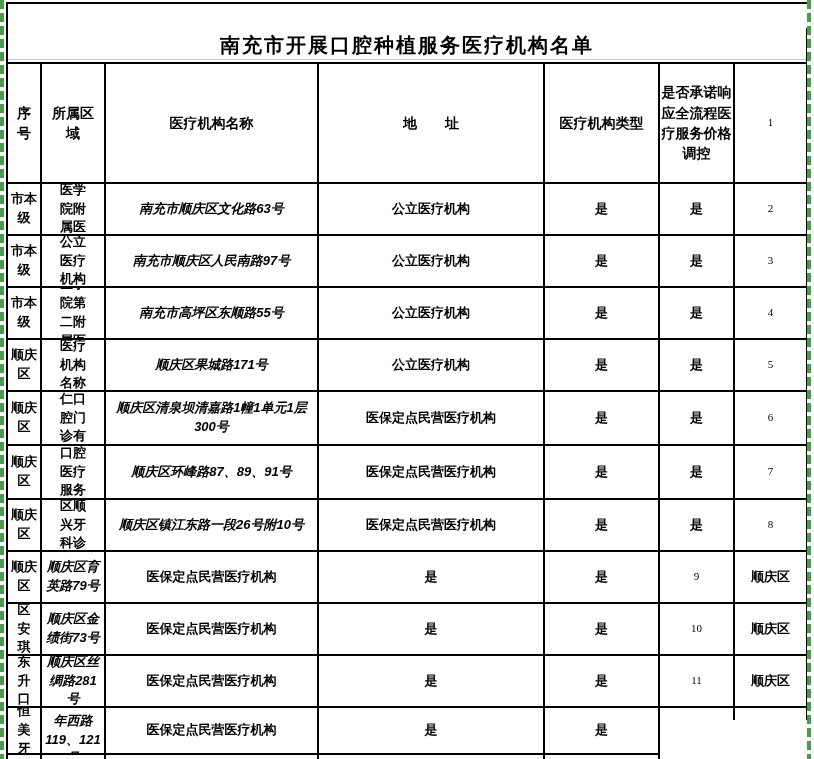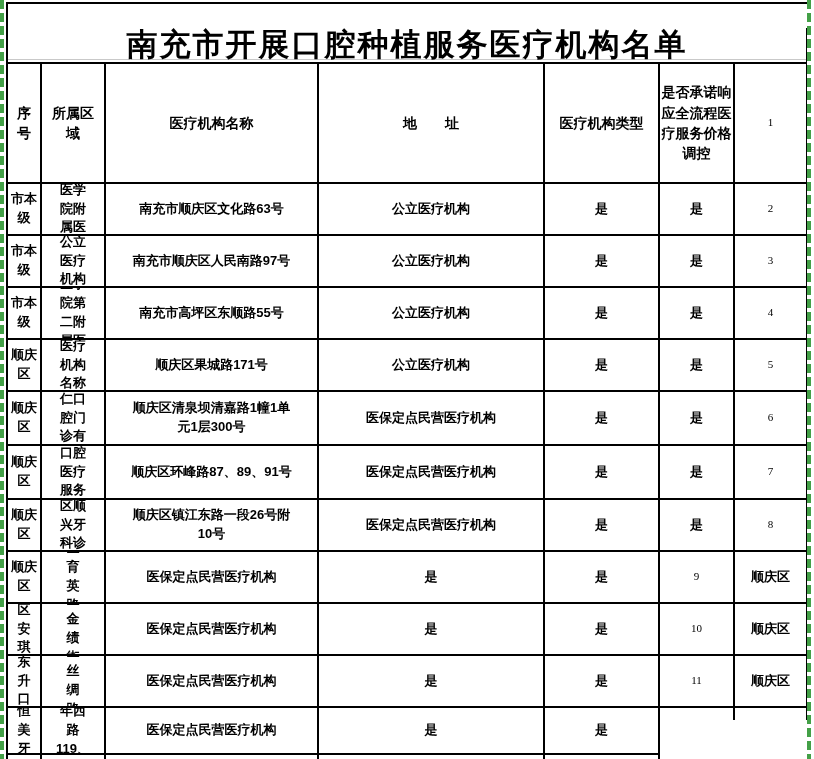--- a/index.html
+++ b/index.html
@@ -54,40 +54,40 @@
     text-align: center;
     font-weight: bold;
     font-size: 13px;
     line-height: 1.45;
     overflow: hidden;
   }
 
   .title-cell {
     grid-column: 1 / span 7;
     position: relative;
-    font-size: 31px;
+    font-size: 20px;
     letter-spacing: 2px;
     font-weight: bold;
     margin-top: 24px;
   }
   .title-cell .faint-grid {
     position: absolute;
     left: 0; right: 0;
     top: 31px;
     height: 1px;
     background: #c9c9c9;
   }
   .title-cell span { position: relative; z-index: 1; }
 
   .hcell { font-size: 14px; padding: 0 4px; }
   .hcell.c5, .hcell.c6 { padding: 0 0; }
 
   .c0 { font-family: "Liberation Serif", "DejaVu Serif", serif; font-weight: normal; font-size: 11px; }
   .c2 { padding: 0 16px; }
-  .c3 { padding: 0 21px; }
+  .c3 { padding: 0 1px; font-style: italic; }
   .c4 { padding: 12px 12px; }
 
   .stub { border-right: 2px solid #000; height: 12px; }
 </style>
 </head>
 <body>
 
 <div class="sheet">
 
   <div class="pbreak left"></div>

